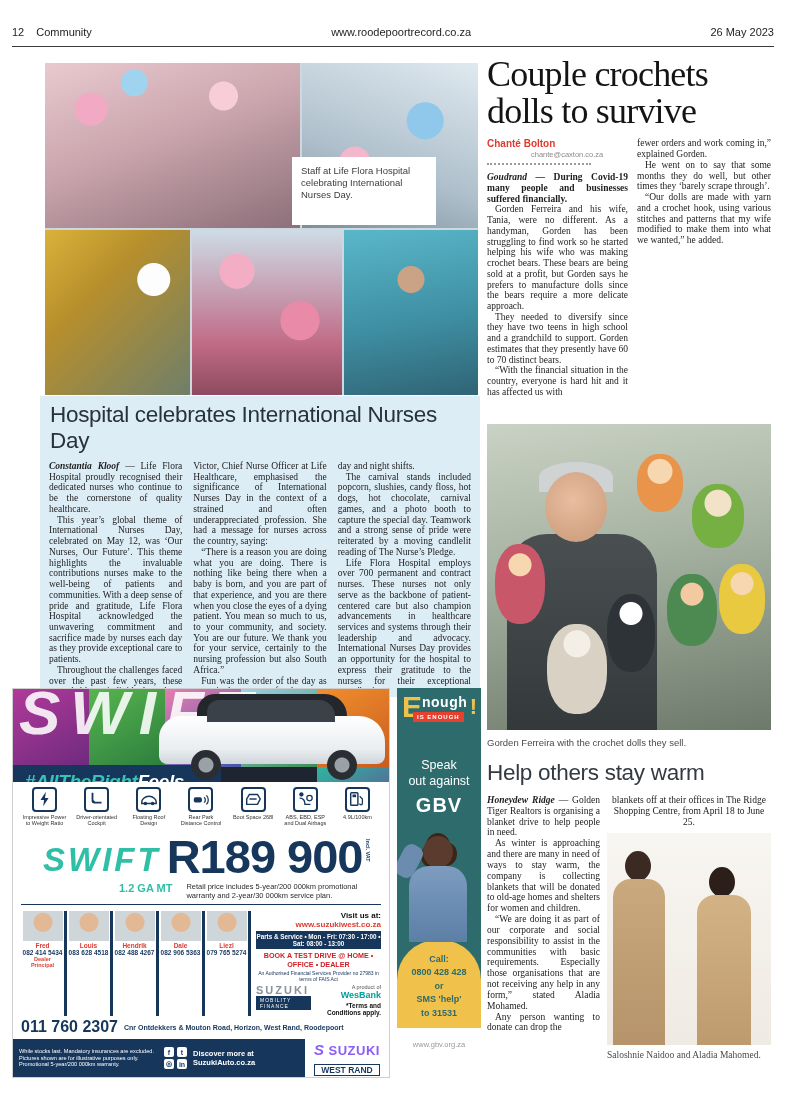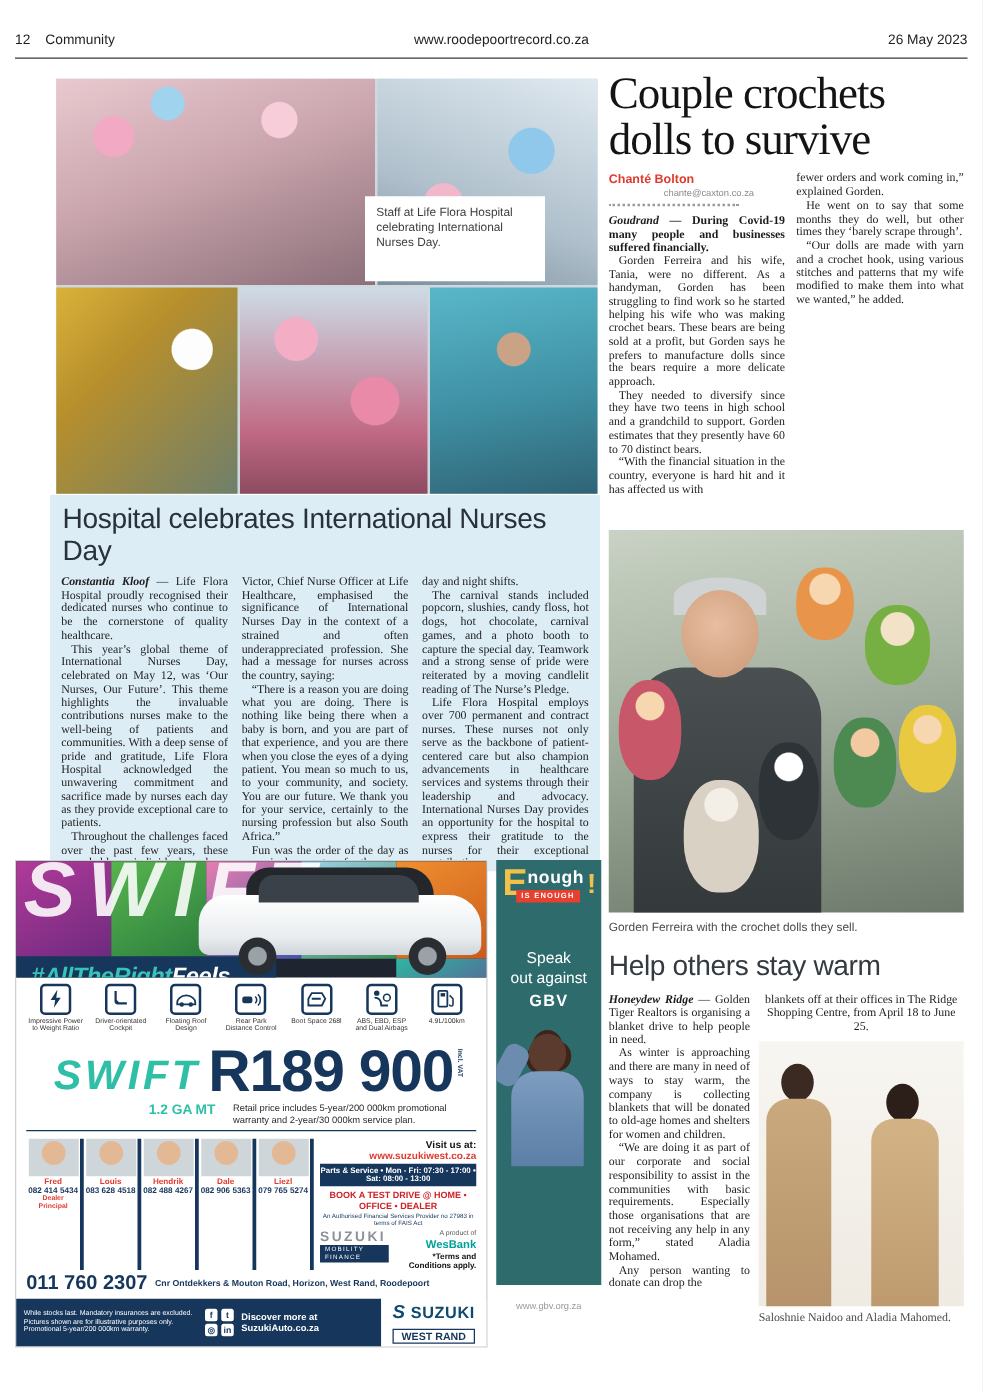--- a/index.html
+++ b/index.html
@@ -150,37 +150,37 @@
   .sz-phone { color:#16365c; font-size:16px; font-weight:bold; }
   .sz-addr { color:#16365c; font-size:7px; font-weight:bold; }
   .sz-footer { display:flex; flex:1; }
   .sz-navy { background:#16365c; width:292px; color:#fff; display:flex; align-items:center; gap:5px; padding:3px 6px; }
   .sz-disc { font-size:5.6px; line-height:1.25; width:140px; }
   .socials { display:grid; grid-template-columns:11px 11px; gap:2px; }
   .soc { width:10px; height:10px; background:#ffffff; color:#16365c; font-size:7px; font-weight:bold;
          display:flex; align-items:center; justify-content:center; border-radius:2px; }
   .sz-discover { font-size:7.5px; font-weight:bold; line-height:1.2; }
   .sz-brandbox { flex:1; background:#ffffff; text-align:center; padding-top:2px; }
-  .sz-slogo { color:#0c4a6e; font-weight:bold; }
+  .sz-slogo { color:#8b5cf6; font-weight:bold; }
   .sz-slogo .s { font-size:15px; font-style:italic; }
   .sz-slogo .nm { font-size:13px; letter-spacing:0.5px; }
   .sz-region { display:inline-block; border:1.5px solid #16365c; color:#16365c; font-weight:bold;
                font-size:8.5px; padding:0 6px; margin-top:2px; }
 
   
   .gbv { position:absolute; left:397px; top:688px; width:84px; height:340px; background:#2d6b6d;
          display:flex; flex-direction:column; overflow:hidden; }
   .gbv-logo { position:relative; height:58px; padding:5px 4px 0 5px; }
   .gbv-e { color:#f0c14b; font-size:30px; font-weight:bold; float:left; line-height:0.9; }
   .gbv-nough { color:#ffffff; font-size:14px; font-weight:bold; letter-spacing:0.5px; }
   .gbv-bang { color:#f0c14b; font-size:22px; font-weight:bold; position:absolute; right:4px; top:6px; }
   .gbv-chip { background:#e8402e; color:#ffffff; font-size:6px; font-weight:bold; letter-spacing:1px;
               padding:2px 4px; position:absolute; left:16px; top:24px; }
   .gbv-speak { text-align:center; color:#ffffff; font-size:12.5px; line-height:1.3; margin-top:12px; }
-  .gbv-speak .gbv3 { font-weight:bold; font-size:13px; letter-spacing:1px; display:block; margin-top:2px; }
+  .gbv-speak .gbv3 { font-weight:bold; font-size:20px; letter-spacing:1px; display:block; margin-top:2px; }
   .gbv-photo { position:relative; height:116px; margin-top:8px; }
   .gbv-head { position:absolute; left:26px; top:10px; width:30px; height:32px; border-radius:50%;
               background:#5a3b2e;
               box-shadow:-6px 4px 0 -4px #3c2418, 8px 2px 0 -4px #3c2418, 0 -6px 0 -3px #3c2418; }
   .gbv-bodyfig { position:absolute; left:12px; top:40px; width:58px; height:76px; border-radius:20px 20px 0 0;
                  background:linear-gradient(180deg,#7d9cc0,#5c7fa6); }
   .gbv-arm { position:absolute; left:2px; top:18px; width:20px; height:34px; border-radius:8px;
              background:#6b8cae; transform:rotate(28deg); }
   .gbv-call { margin-top:auto; background:#f0c14b; border-radius:40px 40px 0 0; text-align:center;
               padding:13px 2px 8px 2px; color:#2d6b6d; font-weight:bold; font-size:9px; line-height:1.5; }
@@ -471,16 +471,23 @@
     <div class="gbv-speak">
       <span>Speak</span><br>
       <span>out against</span>
       <span class="gbv3">GBV</span>
     </div>
     <div class="gbv-photo">
       <div class="gbv-head"></div>
       <div class="gbv-bodyfig"></div>
       <div class="gbv-arm"></div>
     </div>
+    <div class="gbv-call">
+      <span>Call:</span><br>
+      <span>0800 428 428</span><br>
+      <span>or</span><br>
+      <span>SMS 'help'</span><br>
+      <span>to 31531</span>
+    </div>
   </div>
   <div class="gbv-site">www.gbv.org.za</div>
 
 </div>
 
 </body></html>

